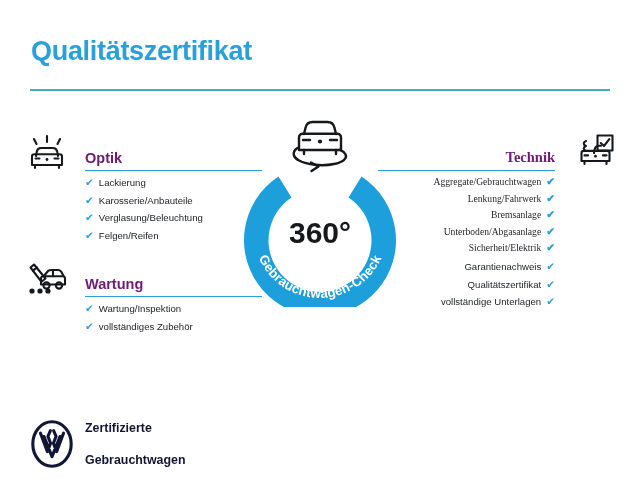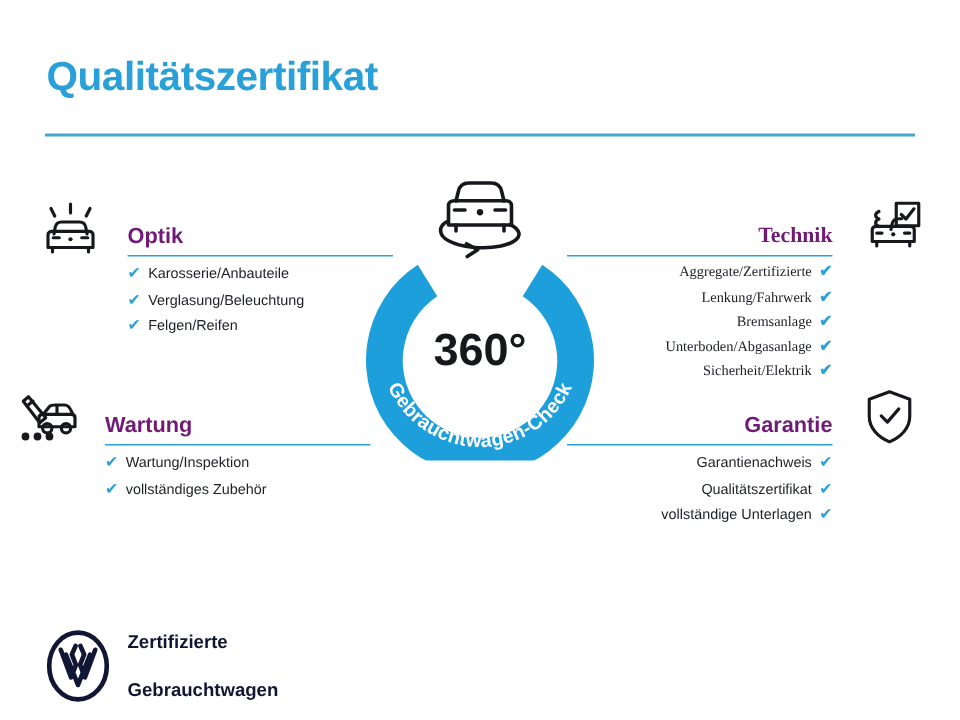--- a/index.html
+++ b/index.html
@@ -42,21 +42,21 @@
     width: 580px;
     height: 1.5px;
     background: #4aa8cf;
   }
 
   
   .section {
     position: absolute;
   }
   .sec-optik    { left: 22px;  top: 132px; width: 240px; }
-  .sec-wartung  { left: 7px;  top: 258px; width: 240px; }
+  .sec-wartung  { left: 22px;  top: 258px; width: 240px; }
   .sec-technik  { left: 378px; top: 132px; width: 240px; font-family: Liberation Serif, serif; }
   .sec-garantie { left: 378px; top: 258px; width: 240px; }
 
   .sec-head {
     position: relative;
     height: 42px;
   }
   .sec-title {
     position: absolute;
     bottom: 8px;
@@ -169,20 +169,21 @@
           <path d="M11.5 26.5 L15.5 26.5"></path>
           <path d="M30.5 26.5 L34.5 26.5"></path>
           <path d="M11 33 L11 36"></path>
           <path d="M35 33 L35 36"></path>
         </svg>
       </div>
       <div class="sec-title">Optik</div>
       <div class="sec-rule"></div>
     </div>
     <ul class="checklist">
+      <li><span class="check">✔</span><span>Lackierung</span></li>
       <li><span class="check">✔</span><span>Karosserie/Anbauteile</span></li>
       <li><span class="check">✔</span><span>Verglasung/Beleuchtung</span></li>
       <li><span class="check">✔</span><span>Felgen/Reifen</span></li>
     </ul>
   </div>
 
   <div class="section left sec-wartung">
     <div class="sec-head">
       <div class="sec-icon">
         <svg viewBox="0 0 46 40" width="46" height="40" fill="none" stroke="#16181c" stroke-width="2.1" stroke-linecap="round" stroke-linejoin="round">
@@ -220,39 +221,29 @@
           <path d="M36.5 29 L36.5 32"></path>
           <path d="M16 19 C13 17.8 13 15.2 16 14 C13 12.8 13 10.2 16 9"></path>
           <rect x="27.5" y="3.5" width="15" height="15"></rect>
           <path d="M30.8 11 L34 14 L39.3 7.2"></path>
         </svg>
       </div>
       <div class="sec-title">Technik</div>
       <div class="sec-rule"></div>
     </div>
     <ul class="checklist">
-      <li><span>Aggregate/Zertifizierte</span><span class="check">✔</span></li>
+      <li><span>Aggregate/Gebrauchtwagen</span><span class="check">✔</span></li>
       <li><span>Lenkung/Fahrwerk</span><span class="check">✔</span></li>
       <li><span>Bremsanlage</span><span class="check">✔</span></li>
       <li><span>Unterboden/Abgasanlage</span><span class="check">✔</span></li>
       <li><span>Sicherheit/Elektrik</span><span class="check">✔</span></li>
     </ul>
   </div>
 
   <div class="section right sec-garantie">
-    <div class="sec-head">
-      <div class="sec-icon">
-        <svg viewBox="0 0 46 40" width="46" height="40" fill="none" stroke="#16181c" stroke-width="2.1" stroke-linecap="round" stroke-linejoin="round">
-          <path d="M23 3.2 L36.5 8.2 L36.5 19.5 C36.5 27.5 30.6 33.4 23 36.6 C15.4 33.4 9.5 27.5 9.5 19.5 L9.5 8.2 Z"></path>
-          <path d="M17.5 19.3 L21.6 23.4 L29.2 14.6"></path>
-        </svg>
-      </div>
-      <div class="sec-title">Garantie</div>
-      <div class="sec-rule"></div>
-    </div>
     <ul class="checklist">
       <li><span>Garantienachweis</span><span class="check">✔</span></li>
       <li><span>Qualitätszertifikat</span><span class="check">✔</span></li>
       <li><span>vollständige Unterlagen</span><span class="check">✔</span></li>
     </ul>
   </div>
 
   <div class="badge">
     <svg viewBox="0 0 174 152" width="174" height="152">
       <defs>

